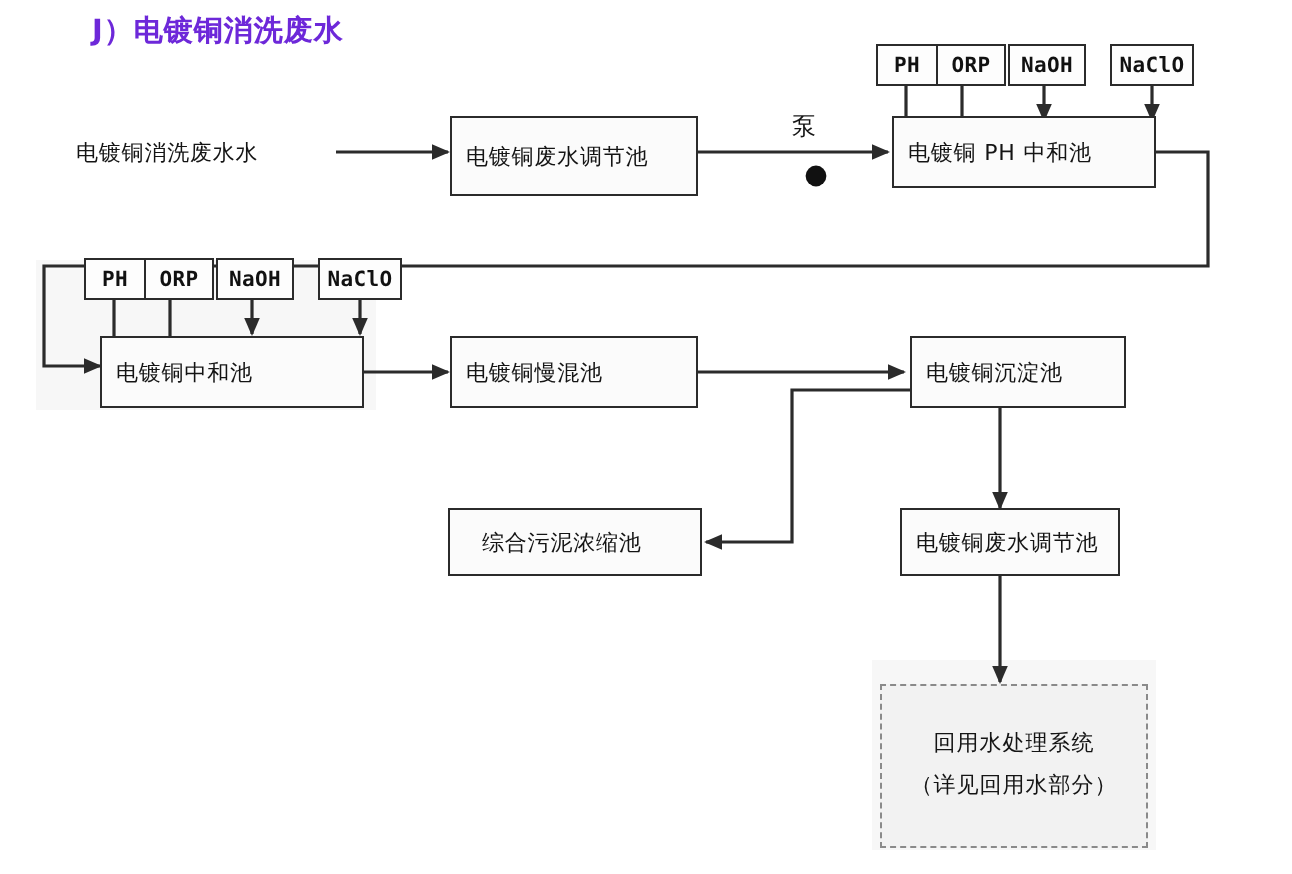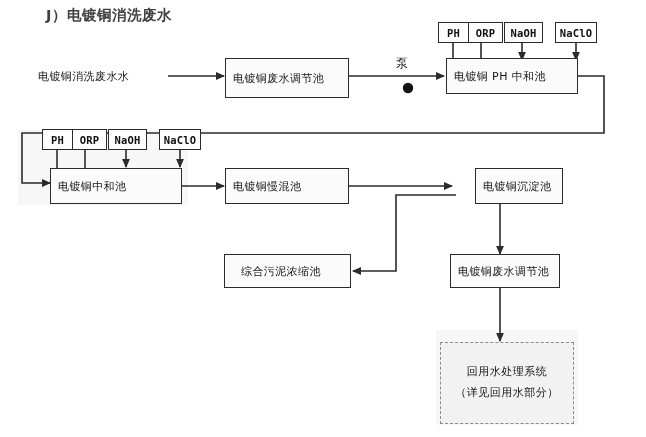--- a/index.html
+++ b/index.html
@@ -10,21 +10,21 @@
     overflow:hidden;
     position:relative;
   }
   #canvas{position:absolute;left:0;top:0;width:646px;height:437px;}
   svg#wires{position:absolute;left:0;top:0;width:646px;height:437px;}
 
   .title{
     position:absolute;
     font-size:14.5px;
     font-weight:bold;
-    color:#404040;
+    color:#6d28d9;
     letter-spacing:0.5px;
     white-space:nowrap;
   }
 
   .box{
     position:absolute;
     box-sizing:border-box;
     border:1.4px solid #2b2b2b;
     background:#fbfbfb;
     display:flex;
@@ -157,21 +157,21 @@
   <div class="reagent" style="left:159px;top:129px;width:42px;height:21px;">NaClO</div>
 
   <div class="box pad" style="left:225px;top:58px;width:124px;height:40px;">电镀铜废水调节池</div>
 
   <div class="box pad" style="left:446px;top:58px;width:132px;height:36px;">电镀铜 PH 中和池</div>
 
   <div class="box pad" style="left:50px;top:168px;width:132px;height:36px;">电镀铜中和池</div>
 
   <div class="box pad" style="left:225px;top:168px;width:124px;height:36px;">电镀铜慢混池</div>
 
-  <div class="box pad" style="left:455px;top:168px;width:88px;height:36px;margin-left:20px;">电镀铜沉淀池</div>
+  <div class="box pad" style="left:455px;top:168px;width:108px;height:36px;">电镀铜沉淀池</div>
 
   <div class="box pad" style="left:224px;top:254px;width:127px;height:34px;padding-left:16px;">综合污泥浓缩池</div>
 
   <div class="box pad" style="left:450px;top:254px;width:110px;height:34px;">电镀铜废水调节池</div>
 
   <div class="dashbox" style="left:440px;top:342px;width:134px;height:82px;">
     <span>回用水处理系统</span>
     <span>（详见回用水部分）</span>
   </div>
 

